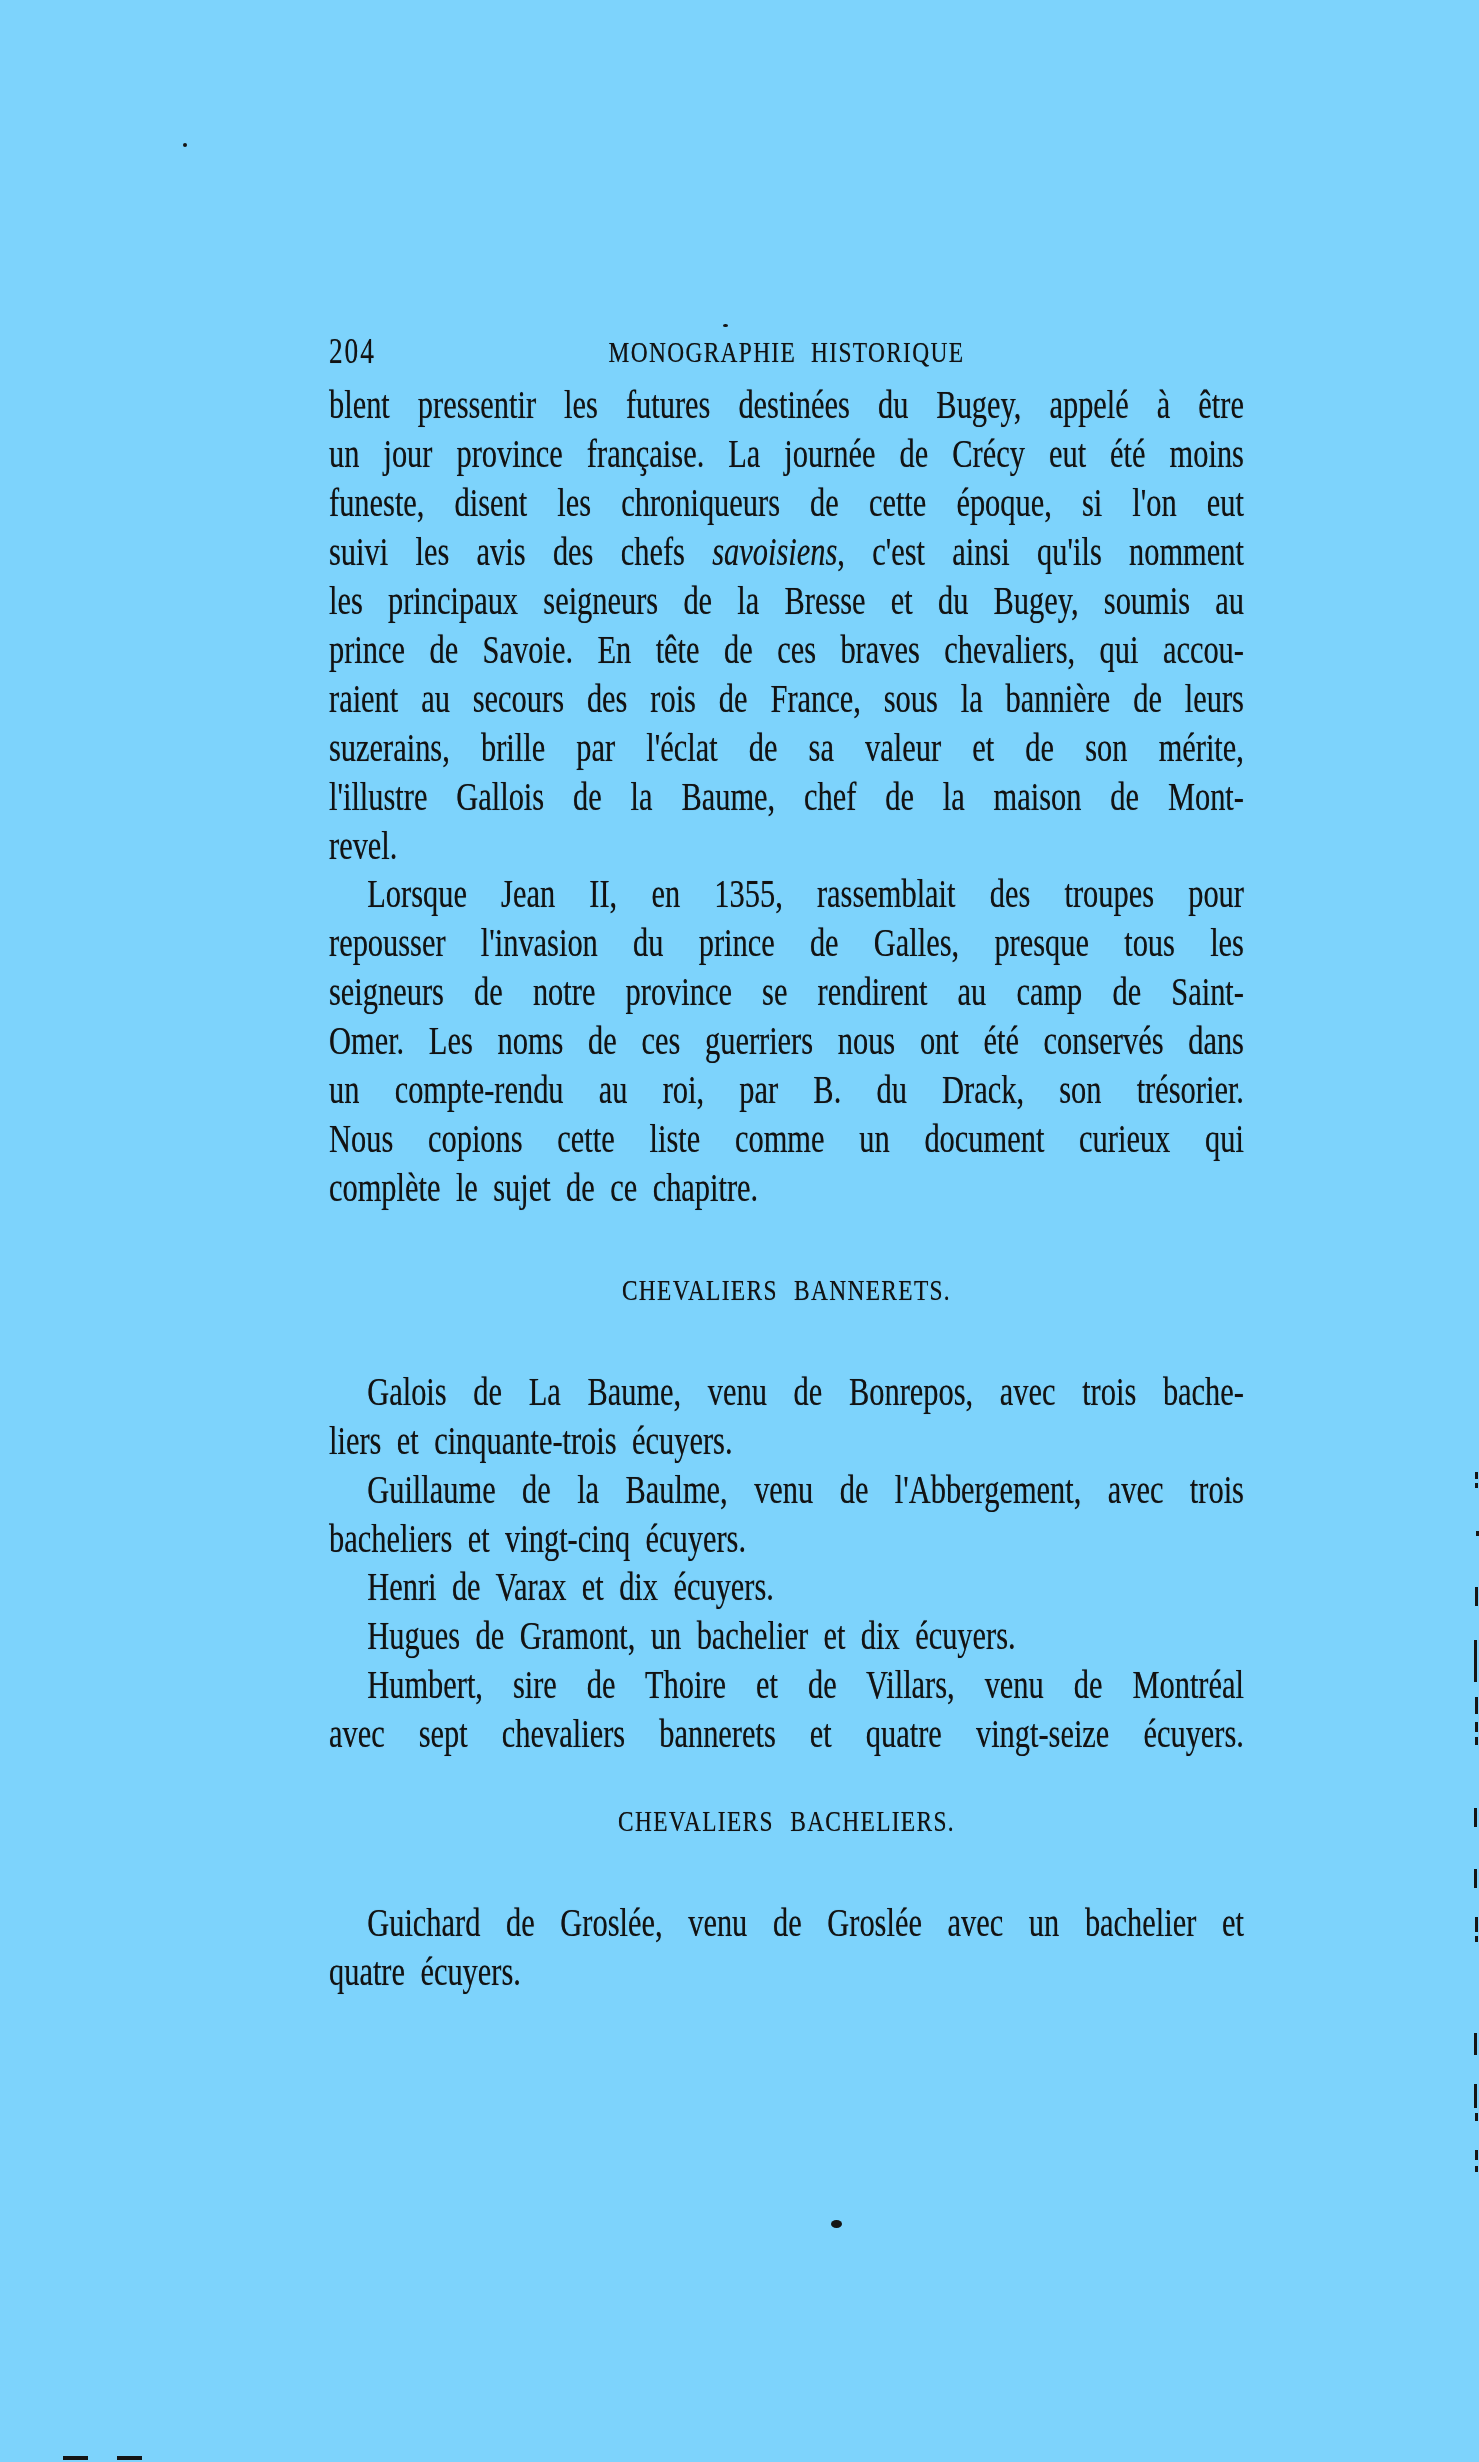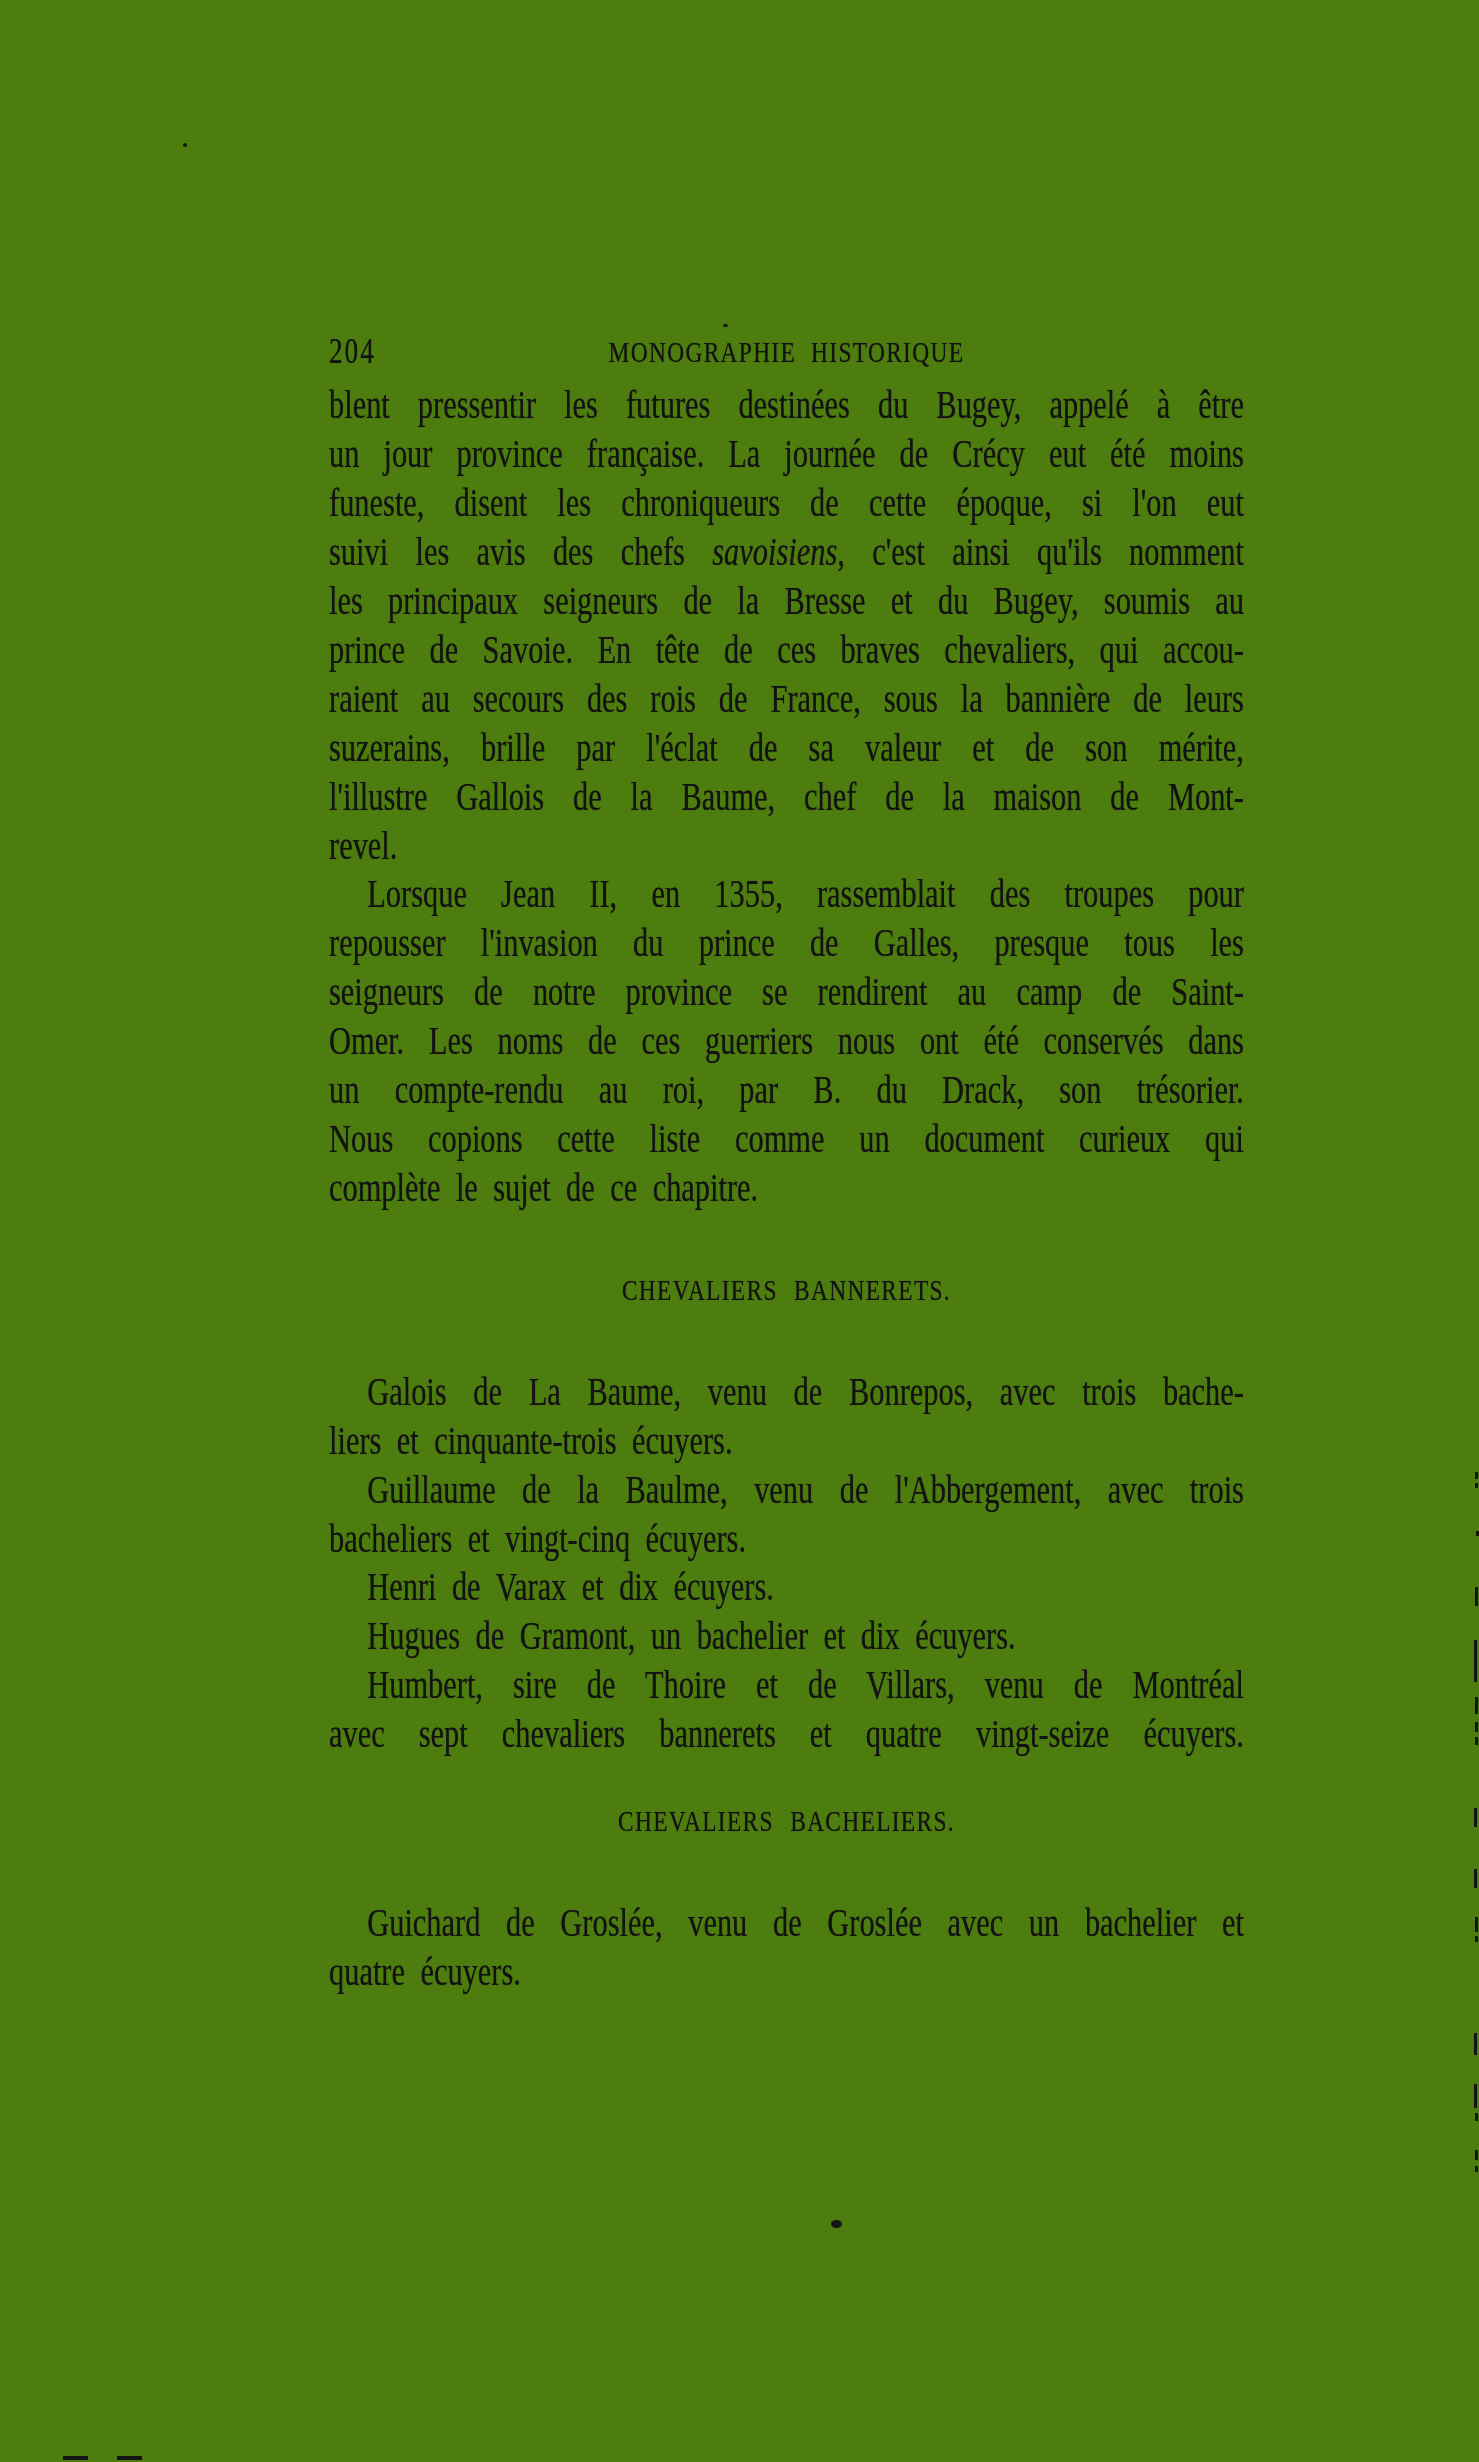--- a/index.html
+++ b/index.html
@@ -1,19 +1,19 @@
 <!DOCTYPE html>
 <html style="font-size:13.5px"><head>
 <meta charset="utf-8">
 <style>
   html,body{margin:0;padding:0;background:#e8e8e8;}
   .page{
     position:relative;
     width:1480px;height:2462px;
-    background:#4d7c0f;
+    background:#7dd3fc;
     overflow:hidden;
     font-family:"Liberation Serif","DejaVu Serif",serif;
     color:#121212;
   }
   
   .scale-wrap{
     position:absolute;left:329px;top:327px;
     width:1173px;height:1855px;
     transform:scaleX(0.78);
     transform-origin:0 0;

